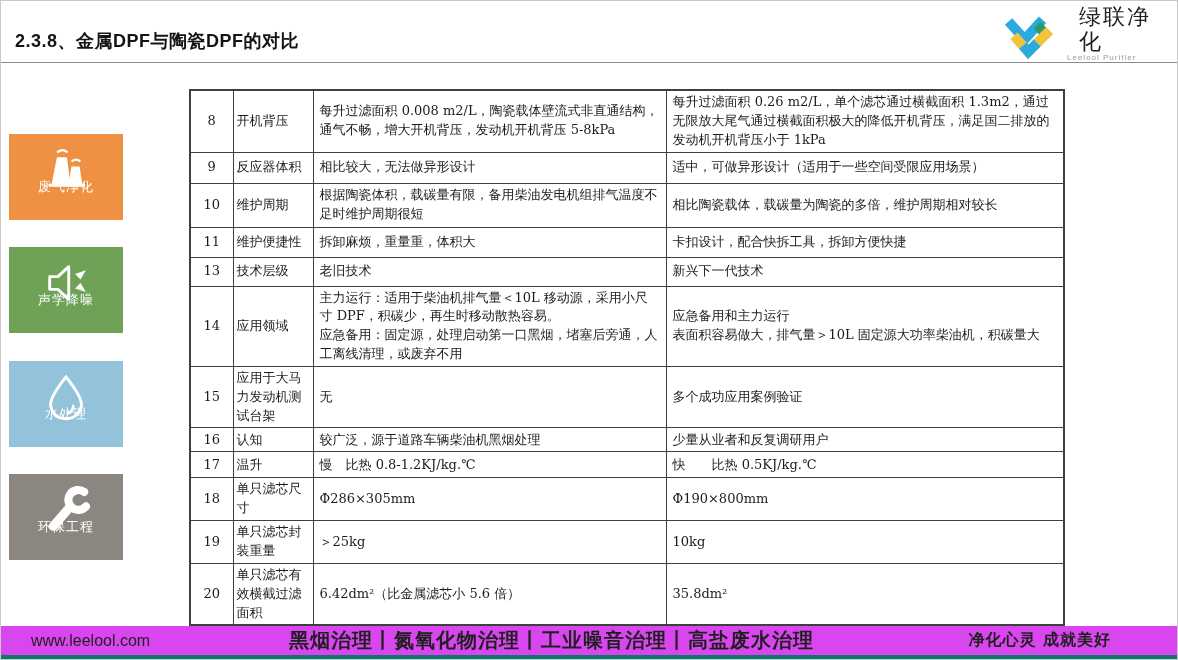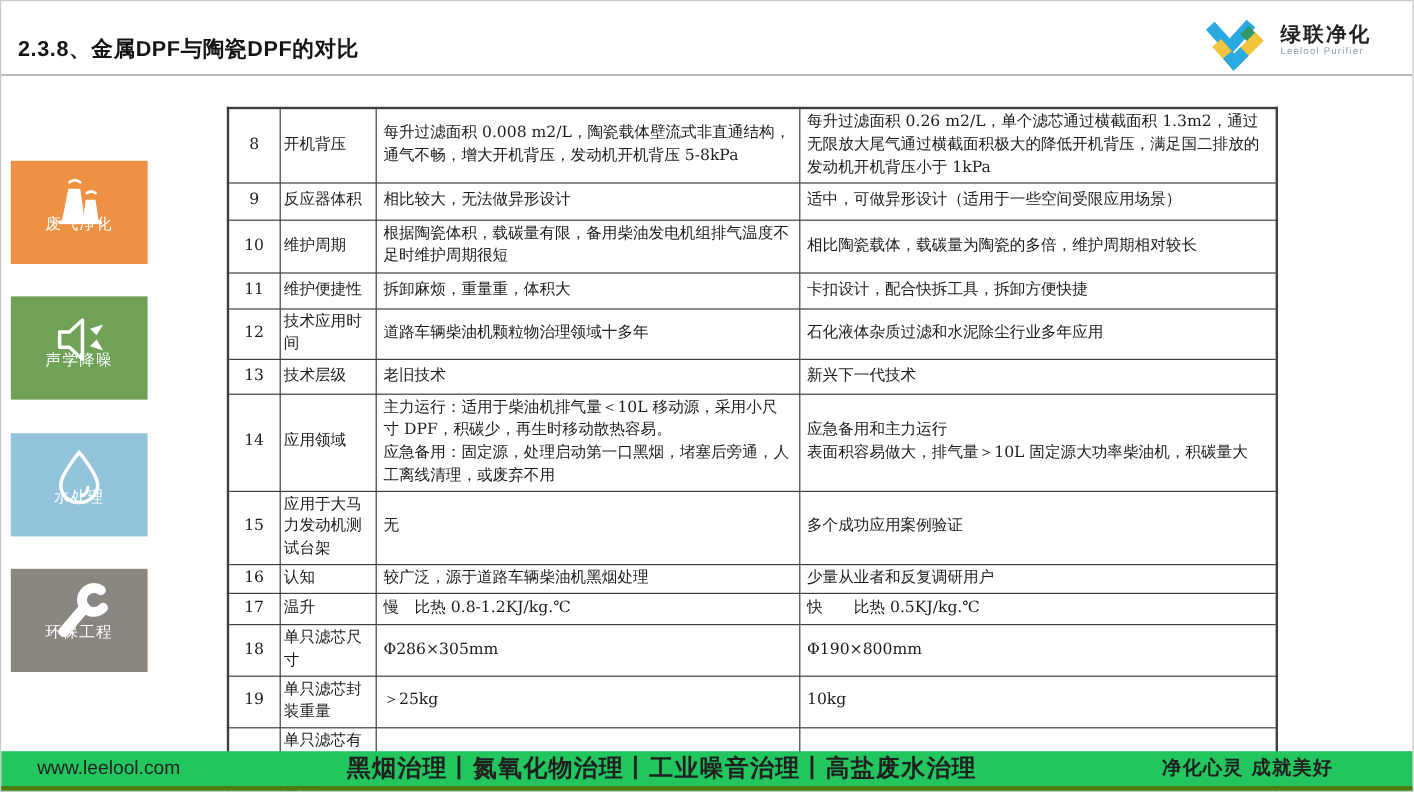--- a/index.html
+++ b/index.html
@@ -15,21 +15,21 @@
     font-size:18px; font-weight:bold; color:#141414;
     letter-spacing:0.5px;
   }
   .title-rule {
     position:absolute; left:0; top:61px; width:1178px; height:1px;
     background:#8c8c8c;
   }
   .logo { position:absolute; right:18px; top:6px; width:160px; height:54px; display:flex; align-items:center; }
   .logo-mark { width:62px; height:50px; flex:0 0 auto; }
   .logo-text { margin-left:6px; line-height:1.1; }
-  .logo-name { font-size:17px; font-weight:bold; color:#222; letter-spacing:2px; }
+  .logo-name { font-size:22px; font-weight:normal; color:#222; letter-spacing:2px;margin-left:12px; }
   .logo-sub  { font-size:8px; color:#8aa0ad; letter-spacing:1px; }
   
   .tile {
     position:absolute; left:8px; width:114px; height:86px;
     display:flex; flex-direction:column; align-items:center; justify-content:flex-end;
     color:#fff; padding-bottom:24px;
   }
   .tile svg { position:absolute; top:10px; left:50%; transform:translateX(-50%); }
   .tile-label { font-size:13px; letter-spacing:1px; }
   
@@ -43,21 +43,21 @@
   .cmp-table td {
     border:1px solid #3f3f3f; vertical-align:middle;
     padding:2px 6px; line-height:1.45;
   }
   .cmp-table td.num { text-align:center; }
   .cmp-table td.lbl { text-align:left; padding:2px 3px; }
   .cmp-table td.val { white-space:pre-line; }
   
   .footer {
     position:absolute; left:0; bottom:0; width:1178px; height:33px;
-    background:#22c55e; border-bottom:4px solid #4d7c0f;
+    background:#d946ef; border-bottom:4px solid #0f766e;
     display:flex; align-items:center;
     font-size:15px; color:#1f1f1f;
   }
   .footer-url { margin-left:30px; font-size:16px; }
   .footer-services {
     position:absolute; left:288px;
     font-family:"DejaVu Serif","Liberation Serif",serif;
     font-weight:600; font-size:20px; letter-spacing:1px;
   }
   .footer-slogan {
@@ -146,26 +146,20 @@
       <td class="lbl">维护周期</td>
       <td class="val">根据陶瓷体积，载碳量有限，备用柴油发电机组排气温度不足时维护周期很短</td>
       <td class="val">相比陶瓷载体，载碳量为陶瓷的多倍，维护周期相对较长</td>
     </tr>
     <tr style="height:30px">
       <td class="num">11</td>
       <td class="lbl">维护便捷性</td>
       <td class="val">拆卸麻烦，重量重，体积大</td>
       <td class="val">卡扣设计，配合快拆工具，拆卸方便快捷</td>
     </tr>
-    <tr style="height:38px">
-      <td class="num">12</td>
-      <td class="lbl">技术应用时间</td>
-      <td class="val">道路车辆柴油机颗粒物治理领域十多年</td>
-      <td class="val">石化液体杂质过滤和水泥除尘行业多年应用</td>
-    </tr>
     <tr style="height:29px">
       <td class="num">13</td>
       <td class="lbl">技术层级</td>
       <td class="val">老旧技术</td>
       <td class="val">新兴下一代技术</td>
     </tr>
     <tr style="height:72px">
       <td class="num">14</td>
       <td class="lbl">应用领域</td>
       <td class="val">主力运行：适用于柴油机排气量＜10L 移动源，采用小尺寸 DPF，积碳少，再生时移动散热容易。

